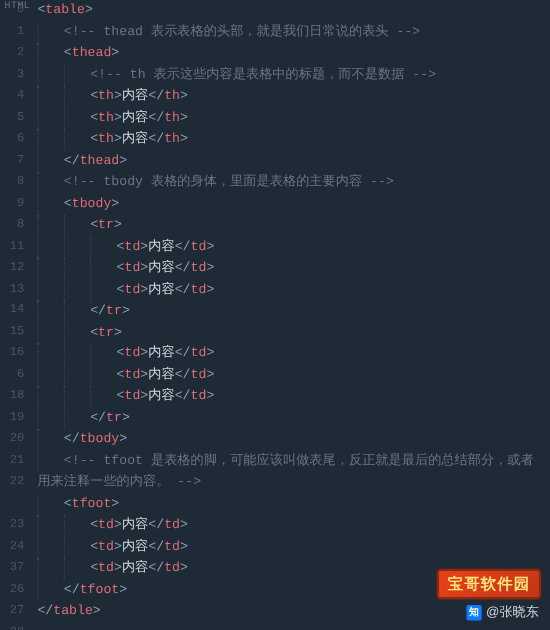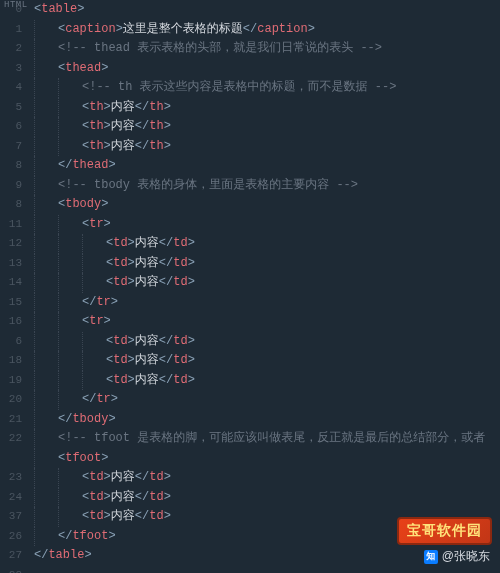--- a/index.html
+++ b/index.html
@@ -133,21 +133,20 @@
       <div class="ln"></div>
       <div class="ln">23</div>
       <div class="ln">24</div>
       <div class="ln">37</div>
       <div class="ln">26</div>
       <div class="ln">27</div>
       <div class="ln">28</div>
     </div>
   <div class="code" id="code">
       <div class="line"><span class="bracket">&lt;</span><span class="tag">table</span><span class="bracket">&gt;</span></div>
-      <div class="line"><span class="indent-guide"></span><span class="bracket">&lt;</span><span class="tag">caption</span><span class="bracket">&gt;</span><span class="text">这里是整个表格的标题</span><span class="bracket">&lt;/</span><span class="tag">caption</span><span class="bracket">&gt;</span></div>
       <div class="line"><span class="indent-guide"></span><span class="comment">&lt;!-- thead 表示表格的头部，就是我们日常说的表头 --&gt;</span></div>
       <div class="line"><span class="indent-guide"></span><span class="bracket">&lt;</span><span class="tag">thead</span><span class="bracket">&gt;</span></div>
       <div class="line"><span class="indent-guide"></span><span class="indent-guide"></span><span class="comment">&lt;!-- th 表示这些内容是表格中的标题，而不是数据 --&gt;</span></div>
       <div class="line"><span class="indent-guide"></span><span class="indent-guide"></span><span class="bracket">&lt;</span><span class="tag">th</span><span class="bracket">&gt;</span><span class="text">内容</span><span class="bracket">&lt;/</span><span class="tag">th</span><span class="bracket">&gt;</span></div>
       <div class="line"><span class="indent-guide"></span><span class="indent-guide"></span><span class="bracket">&lt;</span><span class="tag">th</span><span class="bracket">&gt;</span><span class="text">内容</span><span class="bracket">&lt;/</span><span class="tag">th</span><span class="bracket">&gt;</span></div>
       <div class="line"><span class="indent-guide"></span><span class="indent-guide"></span><span class="bracket">&lt;</span><span class="tag">th</span><span class="bracket">&gt;</span><span class="text">内容</span><span class="bracket">&lt;/</span><span class="tag">th</span><span class="bracket">&gt;</span></div>
       <div class="line"><span class="indent-guide"></span><span class="bracket">&lt;/</span><span class="tag">thead</span><span class="bracket">&gt;</span></div>
       <div class="line"><span class="indent-guide"></span><span class="comment">&lt;!-- tbody 表格的身体，里面是表格的主要内容 --&gt;</span></div>
       <div class="line"><span class="indent-guide"></span><span class="bracket">&lt;</span><span class="tag">tbody</span><span class="bracket">&gt;</span></div>
       <div class="line"><span class="indent-guide"></span><span class="indent-guide"></span><span class="bracket">&lt;</span><span class="tag">tr</span><span class="bracket">&gt;</span></div>
@@ -155,20 +154,21 @@
       <div class="line"><span class="indent-guide"></span><span class="indent-guide"></span><span class="indent-guide"></span><span class="bracket">&lt;</span><span class="tag">td</span><span class="bracket">&gt;</span><span class="text">内容</span><span class="bracket">&lt;/</span><span class="tag">td</span><span class="bracket">&gt;</span></div>
       <div class="line"><span class="indent-guide"></span><span class="indent-guide"></span><span class="indent-guide"></span><span class="bracket">&lt;</span><span class="tag">td</span><span class="bracket">&gt;</span><span class="text">内容</span><span class="bracket">&lt;/</span><span class="tag">td</span><span class="bracket">&gt;</span></div>
       <div class="line"><span class="indent-guide"></span><span class="indent-guide"></span><span class="bracket">&lt;/</span><span class="tag">tr</span><span class="bracket">&gt;</span></div>
       <div class="line"><span class="indent-guide"></span><span class="indent-guide"></span><span class="bracket">&lt;</span><span class="tag">tr</span><span class="bracket">&gt;</span></div>
       <div class="line"><span class="indent-guide"></span><span class="indent-guide"></span><span class="indent-guide"></span><span class="bracket">&lt;</span><span class="tag">td</span><span class="bracket">&gt;</span><span class="text">内容</span><span class="bracket">&lt;/</span><span class="tag">td</span><span class="bracket">&gt;</span></div>
       <div class="line"><span class="indent-guide"></span><span class="indent-guide"></span><span class="indent-guide"></span><span class="bracket">&lt;</span><span class="tag">td</span><span class="bracket">&gt;</span><span class="text">内容</span><span class="bracket">&lt;/</span><span class="tag">td</span><span class="bracket">&gt;</span></div>
       <div class="line"><span class="indent-guide"></span><span class="indent-guide"></span><span class="indent-guide"></span><span class="bracket">&lt;</span><span class="tag">td</span><span class="bracket">&gt;</span><span class="text">内容</span><span class="bracket">&lt;/</span><span class="tag">td</span><span class="bracket">&gt;</span></div>
       <div class="line"><span class="indent-guide"></span><span class="indent-guide"></span><span class="bracket">&lt;/</span><span class="tag">tr</span><span class="bracket">&gt;</span></div>
       <div class="line"><span class="indent-guide"></span><span class="bracket">&lt;/</span><span class="tag">tbody</span><span class="bracket">&gt;</span></div>
       <div class="line"><span class="indent-guide"></span><span class="comment">&lt;!-- tfoot 是表格的脚，可能应该叫做表尾，反正就是最后的总结部分，或者</span></div>
+      <div class="line"><span class="comment">用来注释一些的内容。 --&gt;</span></div>
       <div class="line"><span class="indent-guide"></span><span class="bracket">&lt;</span><span class="tag">tfoot</span><span class="bracket">&gt;</span></div>
       <div class="line"><span class="indent-guide"></span><span class="indent-guide"></span><span class="bracket">&lt;</span><span class="tag">td</span><span class="bracket">&gt;</span><span class="text">内容</span><span class="bracket">&lt;/</span><span class="tag">td</span><span class="bracket">&gt;</span></div>
       <div class="line"><span class="indent-guide"></span><span class="indent-guide"></span><span class="bracket">&lt;</span><span class="tag">td</span><span class="bracket">&gt;</span><span class="text">内容</span><span class="bracket">&lt;/</span><span class="tag">td</span><span class="bracket">&gt;</span></div>
       <div class="line"><span class="indent-guide"></span><span class="indent-guide"></span><span class="bracket">&lt;</span><span class="tag">td</span><span class="bracket">&gt;</span><span class="text">内容</span><span class="bracket">&lt;/</span><span class="tag">td</span><span class="bracket">&gt;</span></div>
       <div class="line"><span class="indent-guide"></span><span class="bracket">&lt;/</span><span class="tag">tfoot</span><span class="bracket">&gt;</span></div>
       <div class="line"><span class="bracket">&lt;/</span><span class="tag">table</span><span class="bracket">&gt;</span></div>
     </div>
 </div>
 
 <div class="watermark1">宝哥软件园</div>

